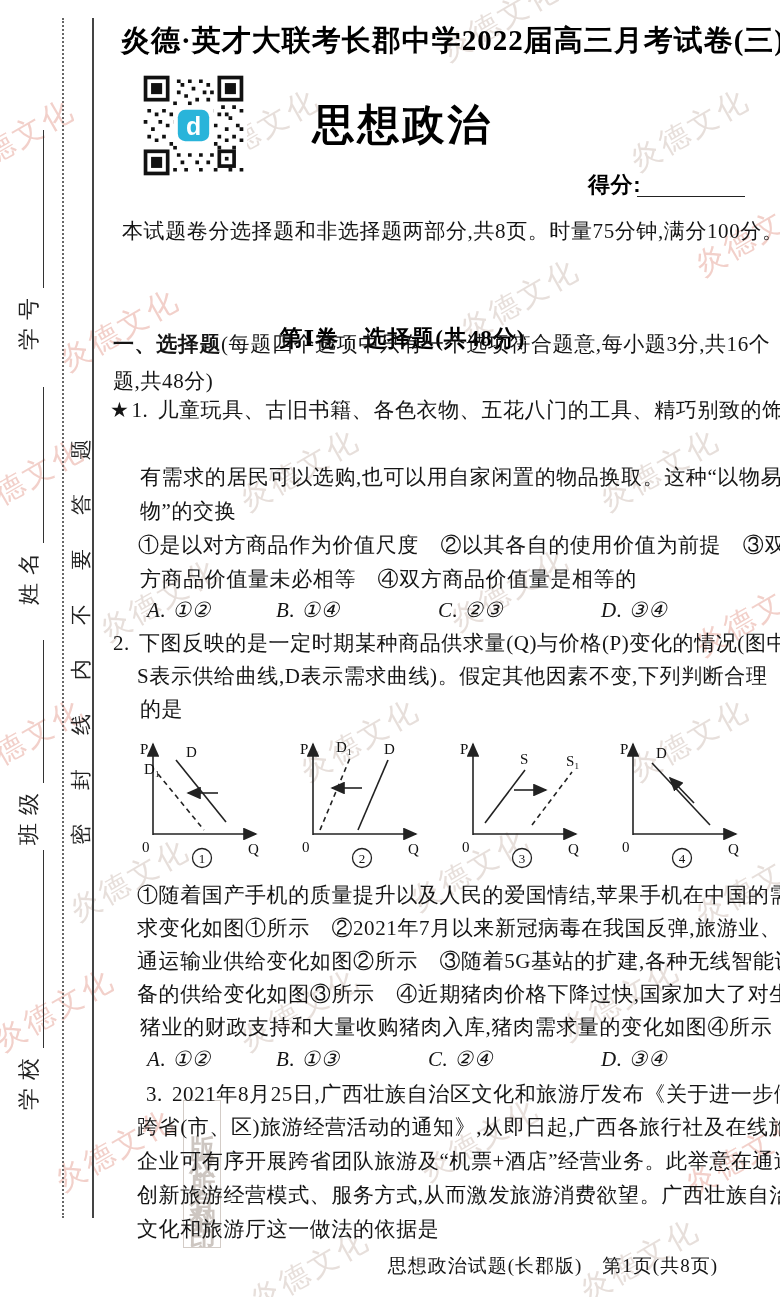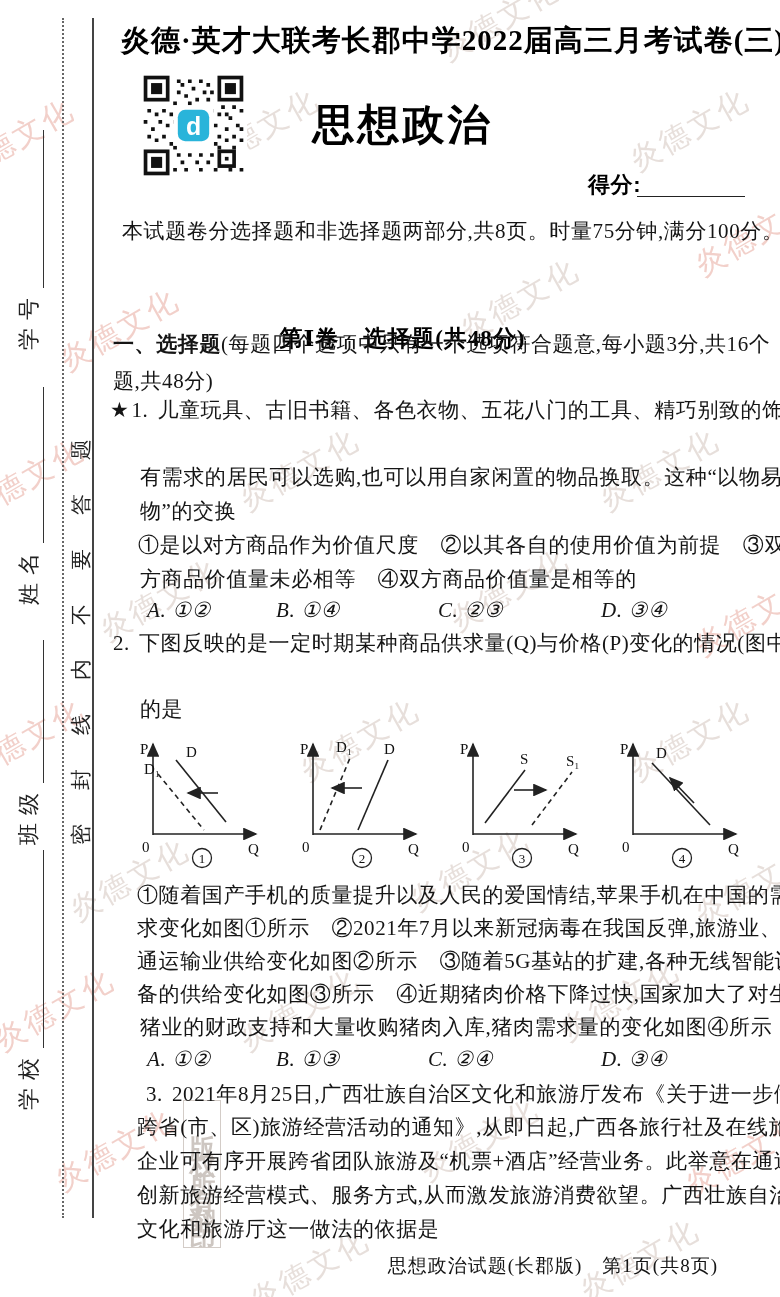--- a/index.html
+++ b/index.html
@@ -159,20 +159,21 @@
     <div class="line optrow" style="left:0;top:597px;width:780px;">
       <span style="left:147px;">A. ①②</span>
       <span style="left:276px;">B. ①④</span>
       <span style="left:438px;">C. ②③</span>
       <span style="left:601px;">D. ③④</span>
     </div>
 
     <div class="line" style="left:113px;top:630px;">
       <span class="qnum">2.</span><span>下图反映的是一定时期某种商品供求量(Q)与价格(P)变化的情况(图中</span>
     </div>
+    <div class="line" style="left:137px;top:663px;">S表示供给曲线,D表示需求曲线)。假定其他因素不变,下列判断合理</div>
     <div class="line" style="left:140px;top:696px;">的是</div>
 
     <svg class="graphs" width="650" height="140" viewBox="0 0 650 140">
       <defs>
         <marker id="ah" markerWidth="10" markerHeight="8" refX="8" refY="4" orient="auto">
           <path d="M0,0 L9,4 L0,8 z" fill="#222"></path>
         </marker>
       </defs>
       <g stroke="#222" stroke-width="1.6" fill="none">
 

